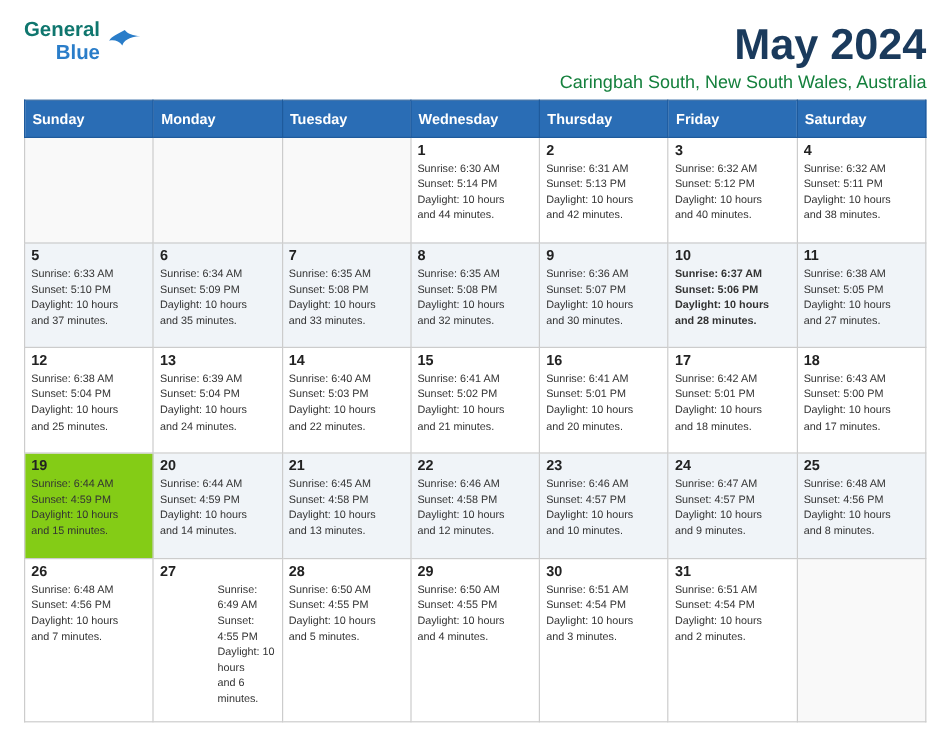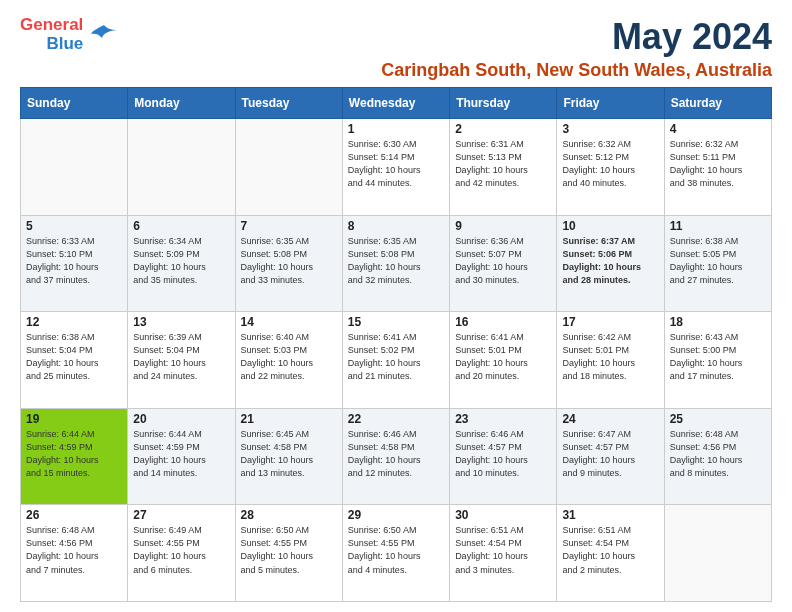--- a/index.html
+++ b/index.html
@@ -35,24 +35,23 @@
     }
     .title-block {
       text-align: right;
     }
     .month-title {
       font-size: 36px;
       font-weight: bold;
       color: #1a3a5c;
     }
     .subtitle {
-      font-size: 18px;
-      color: #c2410c;
+      font-size: 15px;
+      color: #15803d;
       margin-top: 2px;
-      font-weight: bold;
     }
     .calendar {
       flex: 1;
       border: 1px solid #ccc;
       border-collapse: collapse;
       width: 100%;
       table-layout: fixed;
     }
     .calendar th {
       background: #2a6db5;
@@ -87,21 +86,21 @@
     }
   </style>
 </head>
 <body>
 
 <div class="page">
   <div class="header">
     <div class="logo">
       <div class="logo-wrapper">
         <div style="display:flex; flex-direction:column; align-items:flex-end; margin-right:2px;">
-          <span style="font-size:17px; font-weight:bold; color:#ef4444; line-height:1.1;">General</span>
+          <span style="font-size:17px; font-weight:bold; color:#0f766e; line-height:1.1;">General</span>
           <span style="font-size:17px; font-weight:bold; color:#2a7dc9; line-height:1.1;">Blue</span>
         </div>
         <svg width="30" height="30" viewBox="0 0 30 30">
           <path d="M15 5 C10 8, 4 10, 2 14 C6 13, 10 14, 13 18 C14 14, 18 11, 28 10 C22 10, 17 8, 15 5Z" fill="#2a7dc9"></path>
         </svg>
       </div>
     </div>
     <div class="title-block">
       <div class="month-title">May 2024</div>
       <div class="subtitle">Caringbah South, New South Wales, Australia</div>
@@ -310,21 +309,21 @@
         <tr>
           <td>
             <span class="day-num">26</span>
             <div class="day-info" style="white-space: pre-line;">Sunrise: 6:48 AM
 Sunset: 4:56 PM
 Daylight: 10 hours
 and 7 minutes.</div>
           </td>
           <td>
             <span class="day-num">27</span>
-            <div class="day-info" style="white-space: pre-line;">Sunrise: 6:49 AM
+            <div class="day-info" style="white-space: pre-line; margin-left: 48px;">Sunrise: 6:49 AM
 Sunset: 4:55 PM
 Daylight: 10 hours
 and 6 minutes.</div>
           </td>
           <td>
             <span class="day-num">28</span>
             <div class="day-info" style="white-space: pre-line;">Sunrise: 6:50 AM
 Sunset: 4:55 PM
 Daylight: 10 hours
 and 5 minutes.</div>

